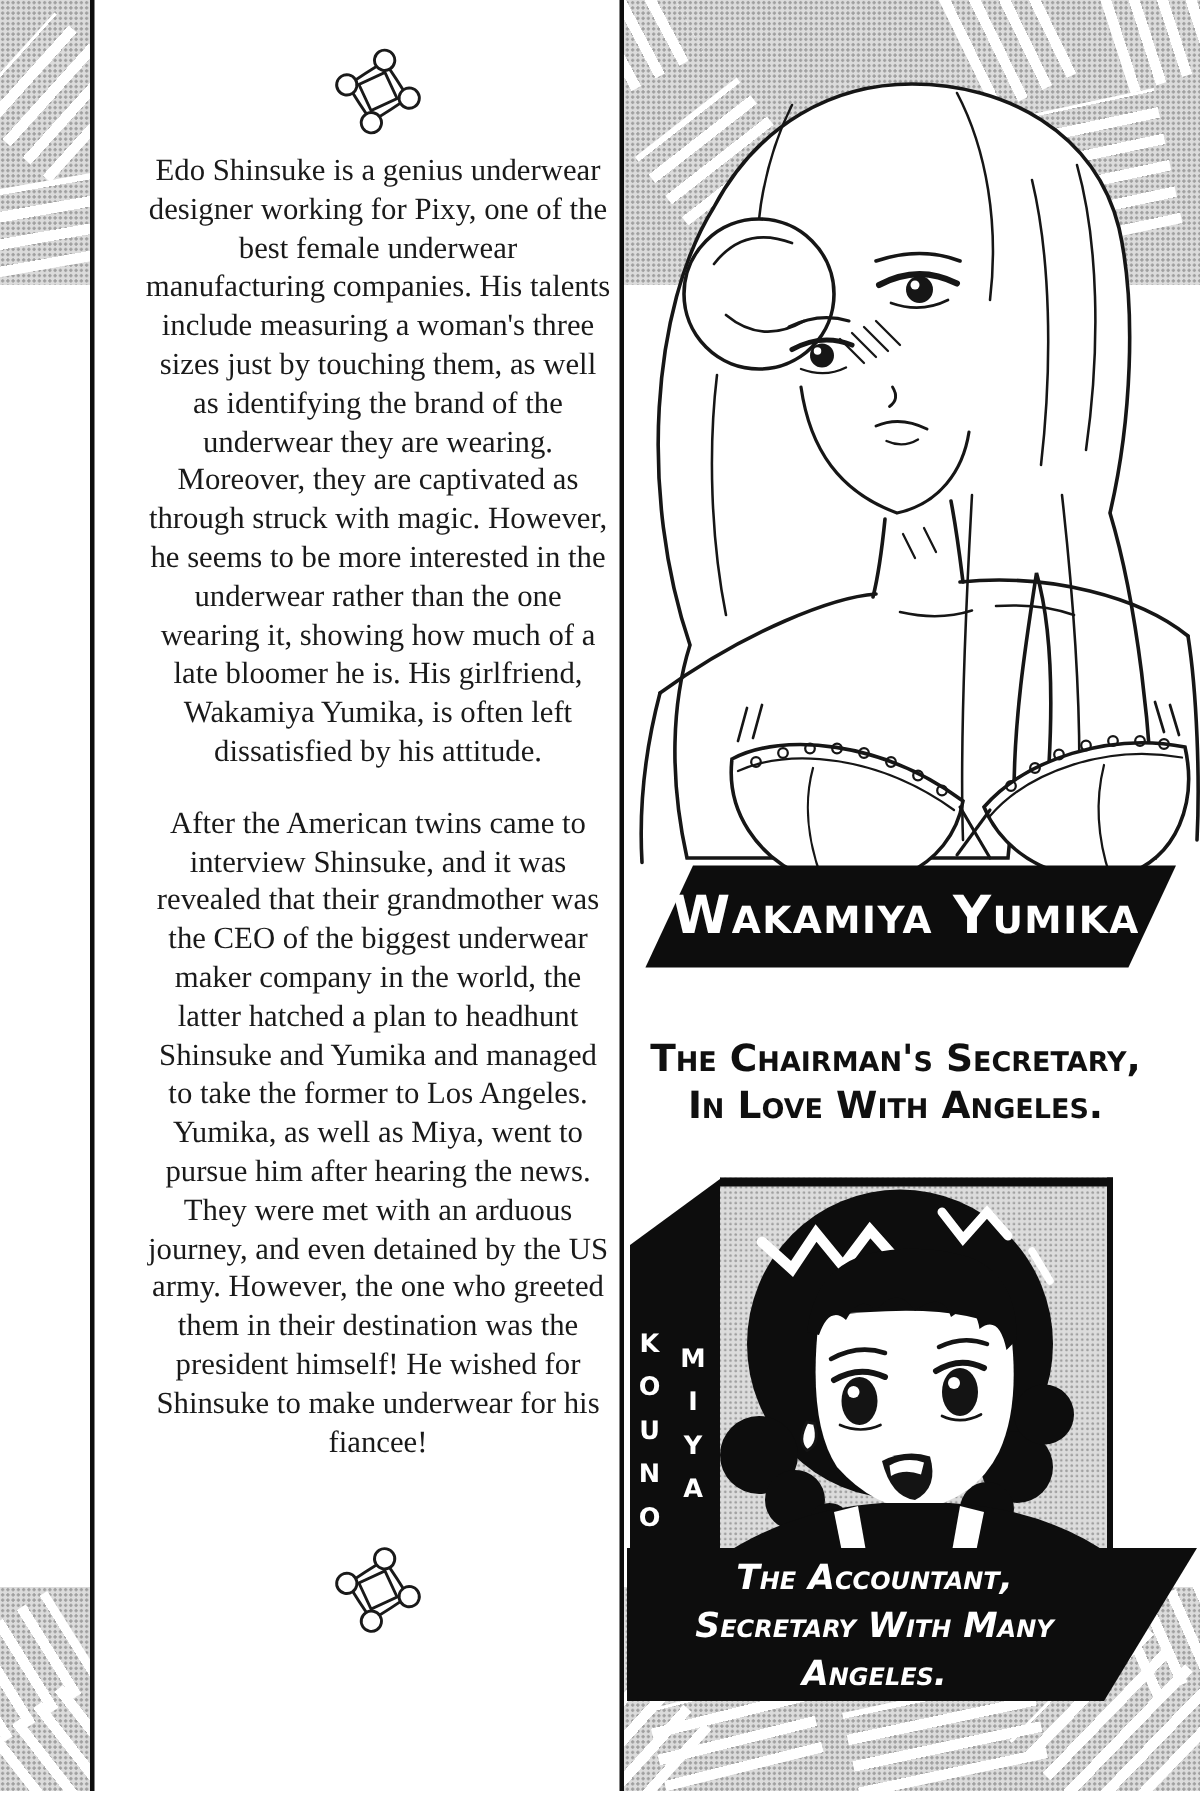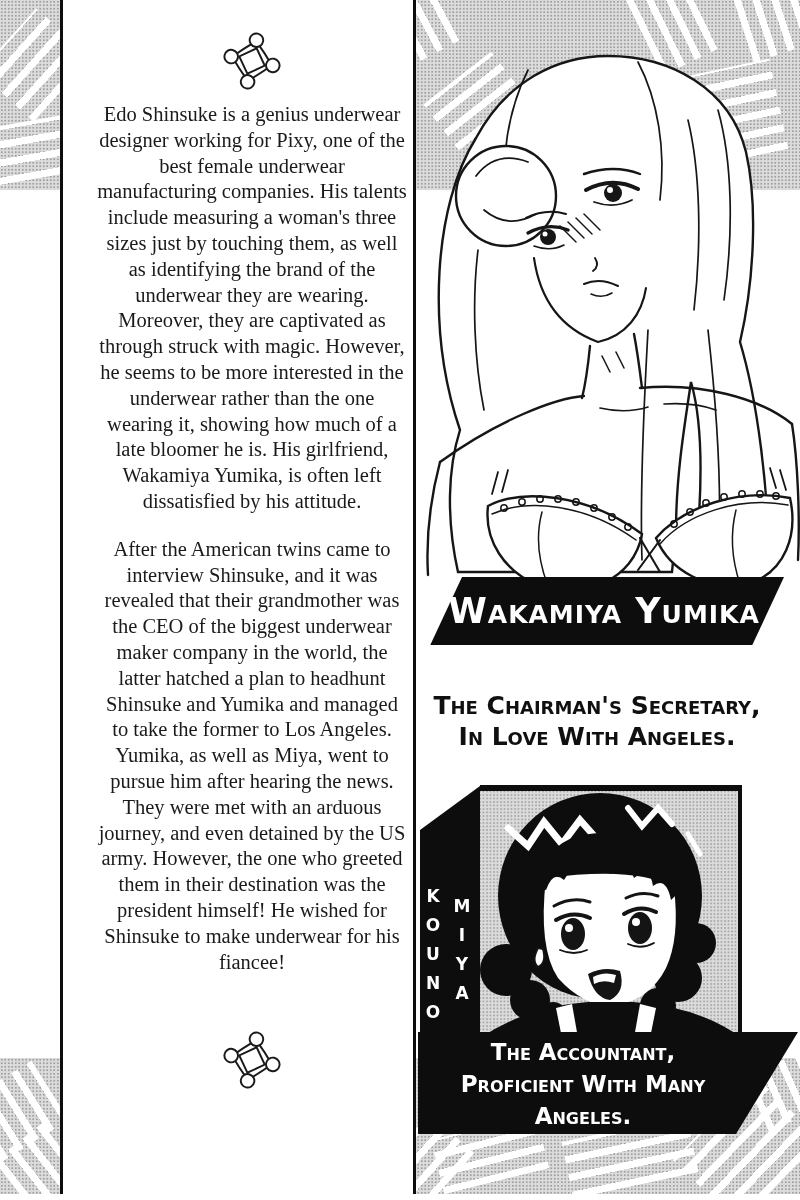--- a/index.html
+++ b/index.html
@@ -57,21 +57,21 @@
   .vname{position:absolute;writing-mode:vertical-rl;text-orientation:upright;
          color:#ffffff;font-family:"DejaVu Sans",sans-serif;font-weight:700;
          font-size:17px;letter-spacing:9px;white-space:nowrap;}
   .vname-surname{left:423px;top:886px;}
   .vname-given{left:452px;top:896px;}
 
   
   .acct-banner{position:absolute;left:388px;top:1032px;width:412px;height:102px;background:#0d0d0d;
                clip-path:polygon(30px 0px,410px 0px,348px 102px,30px 102px);}
   .acct-text{position:absolute;left:418px;top:1036px;width:330px;text-align:center;
-             color:#ffffff;font-size:23px;line-height:32px;}
+             color:#ffffff;font-size:23px;line-height:32px;font-style:italic;}
 
   .yumika-svg{position:absolute;left:388px;top:0;}
   svg{display:block;}
 </style>
 </head>
 <body>
 
 <div class="page">
 
   <div class="tone tone-top">
@@ -268,17 +268,17 @@
       <polygon points="168,270 184,266 190,300 174,300" fill="#ffffff"></polygon>
       <polygon points="252,266 268,270 262,300 246,300" fill="#ffffff"></polygon>
     </g>
   </svg>
   <div class="vname vname-surname">KOUNO</div>
   <div class="vname vname-given">MIYA</div>
 
   <div class="acct-banner"></div>
   <div class="acct-text bubble">
     <div>The Accountant,</div>
-    <div>Proficient With Many</div>
+    <div>Secretary With Many</div>
     <div>Angeles.</div>
   </div>
 
 </div>
 
 </body></html>

